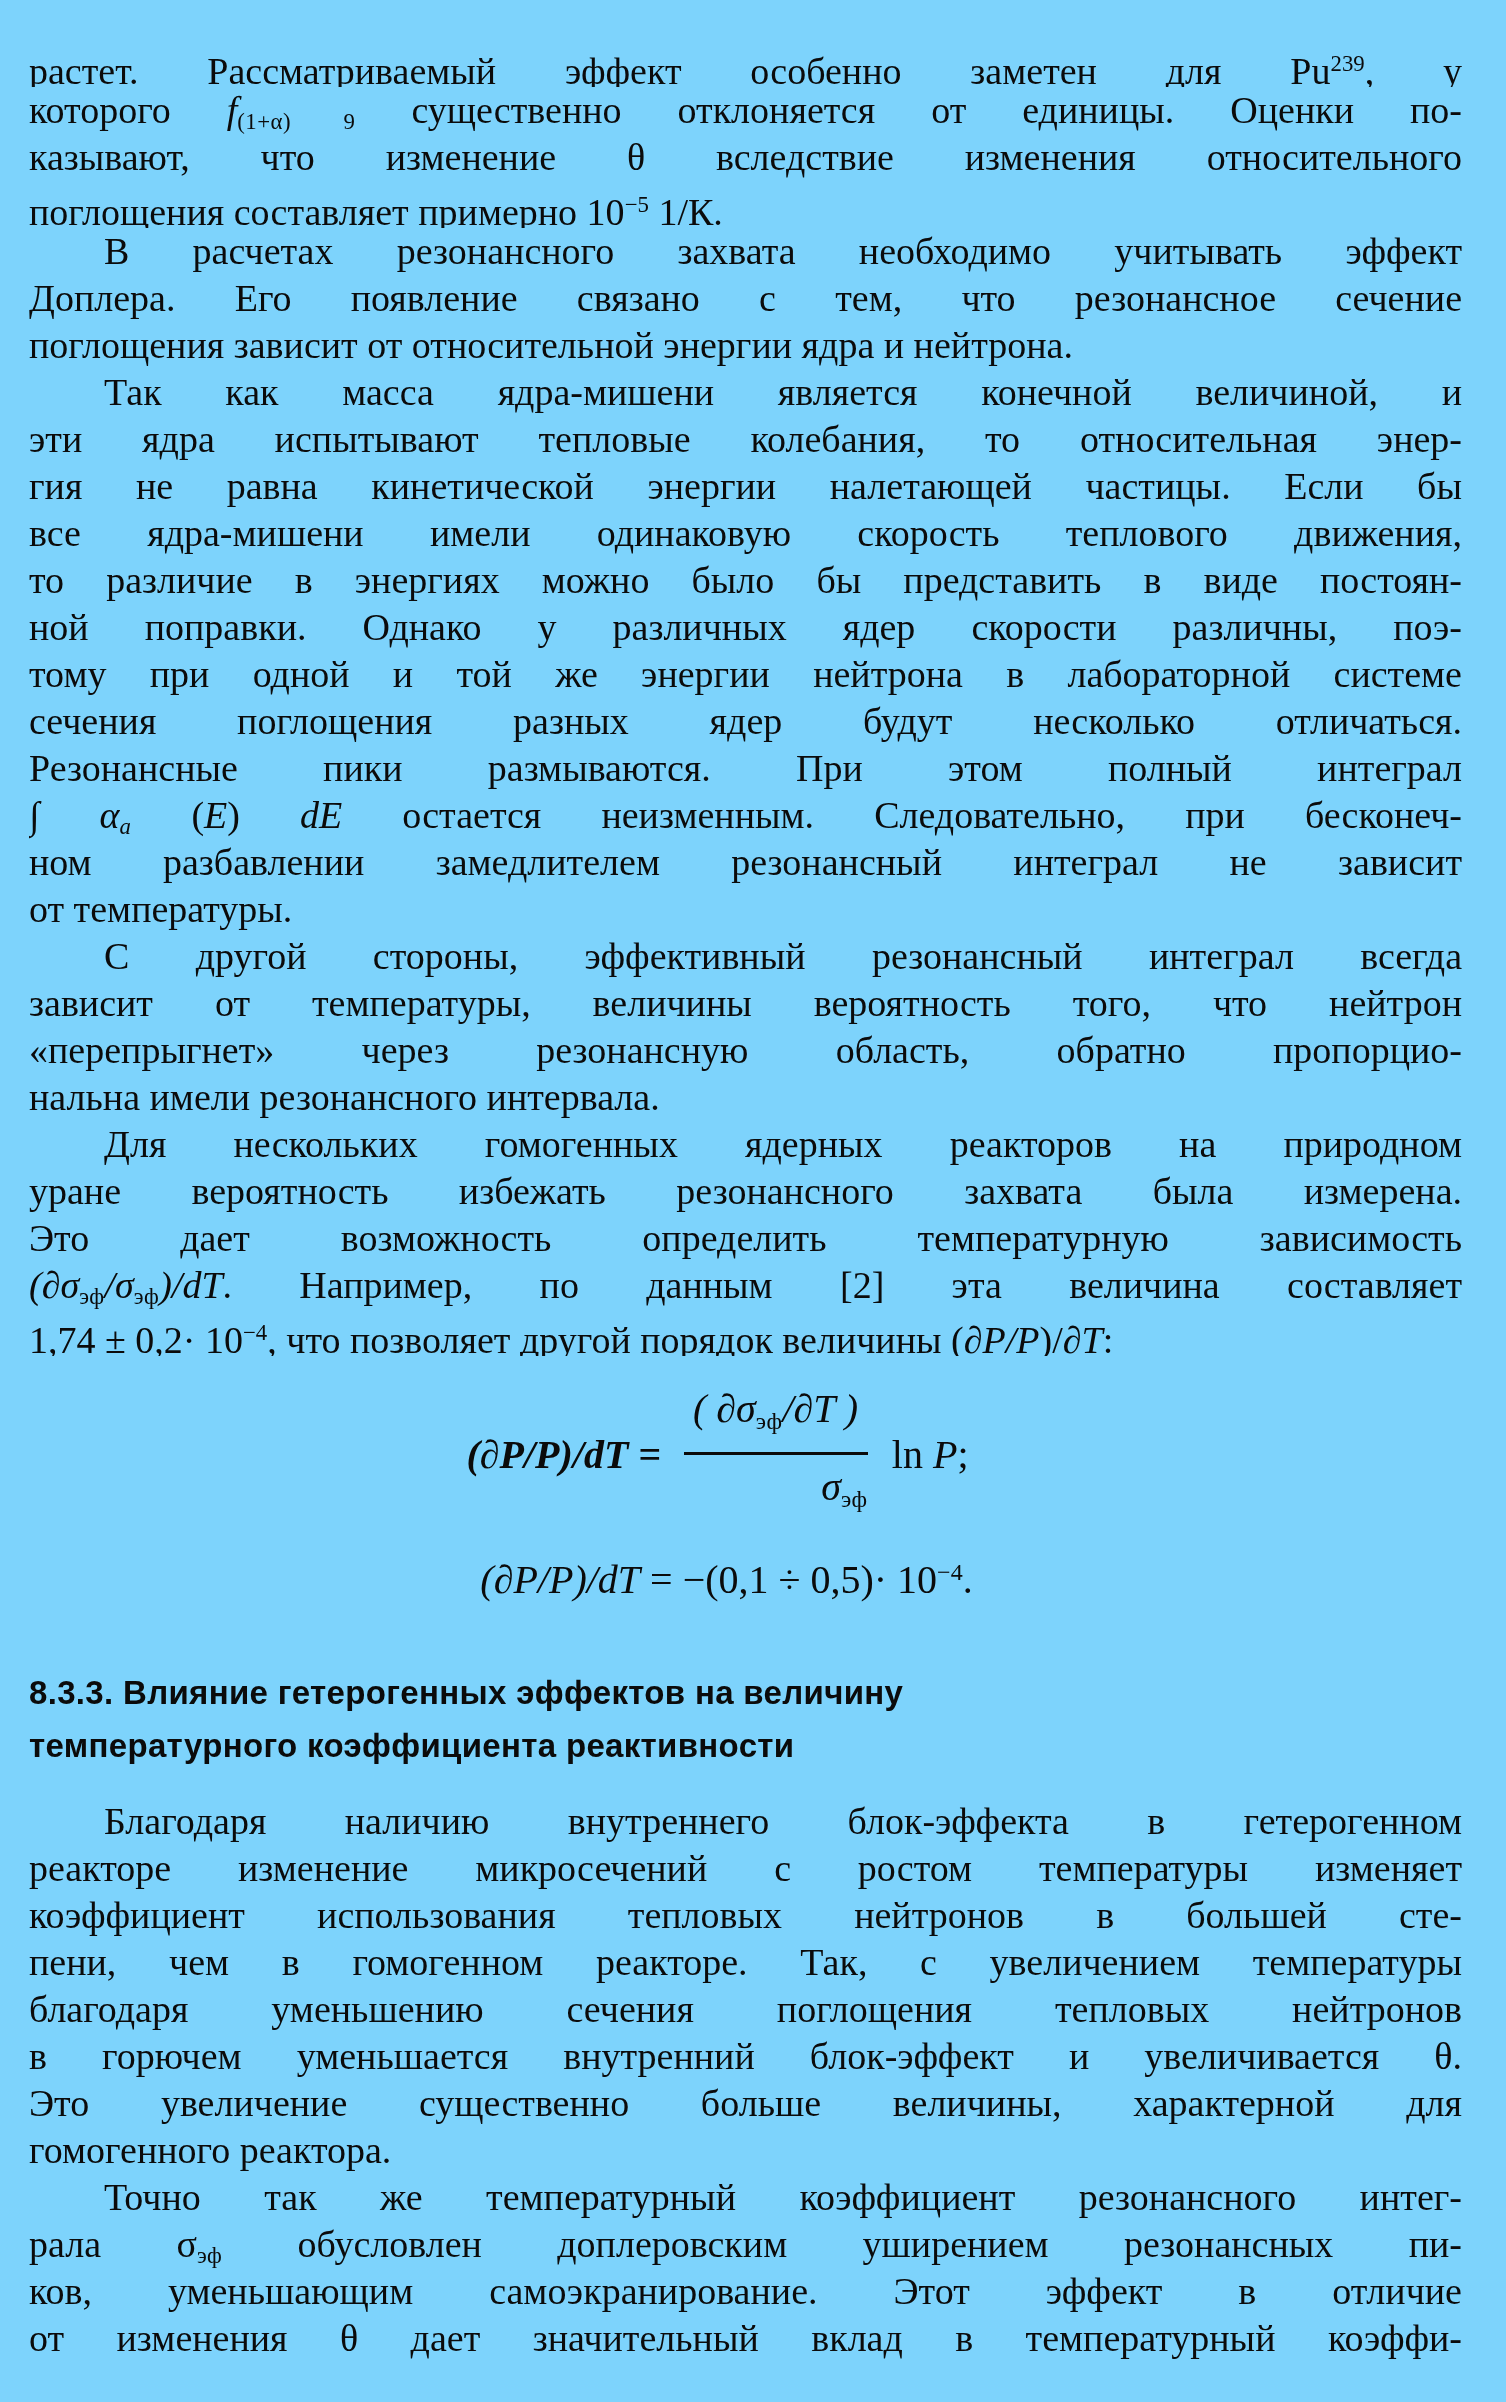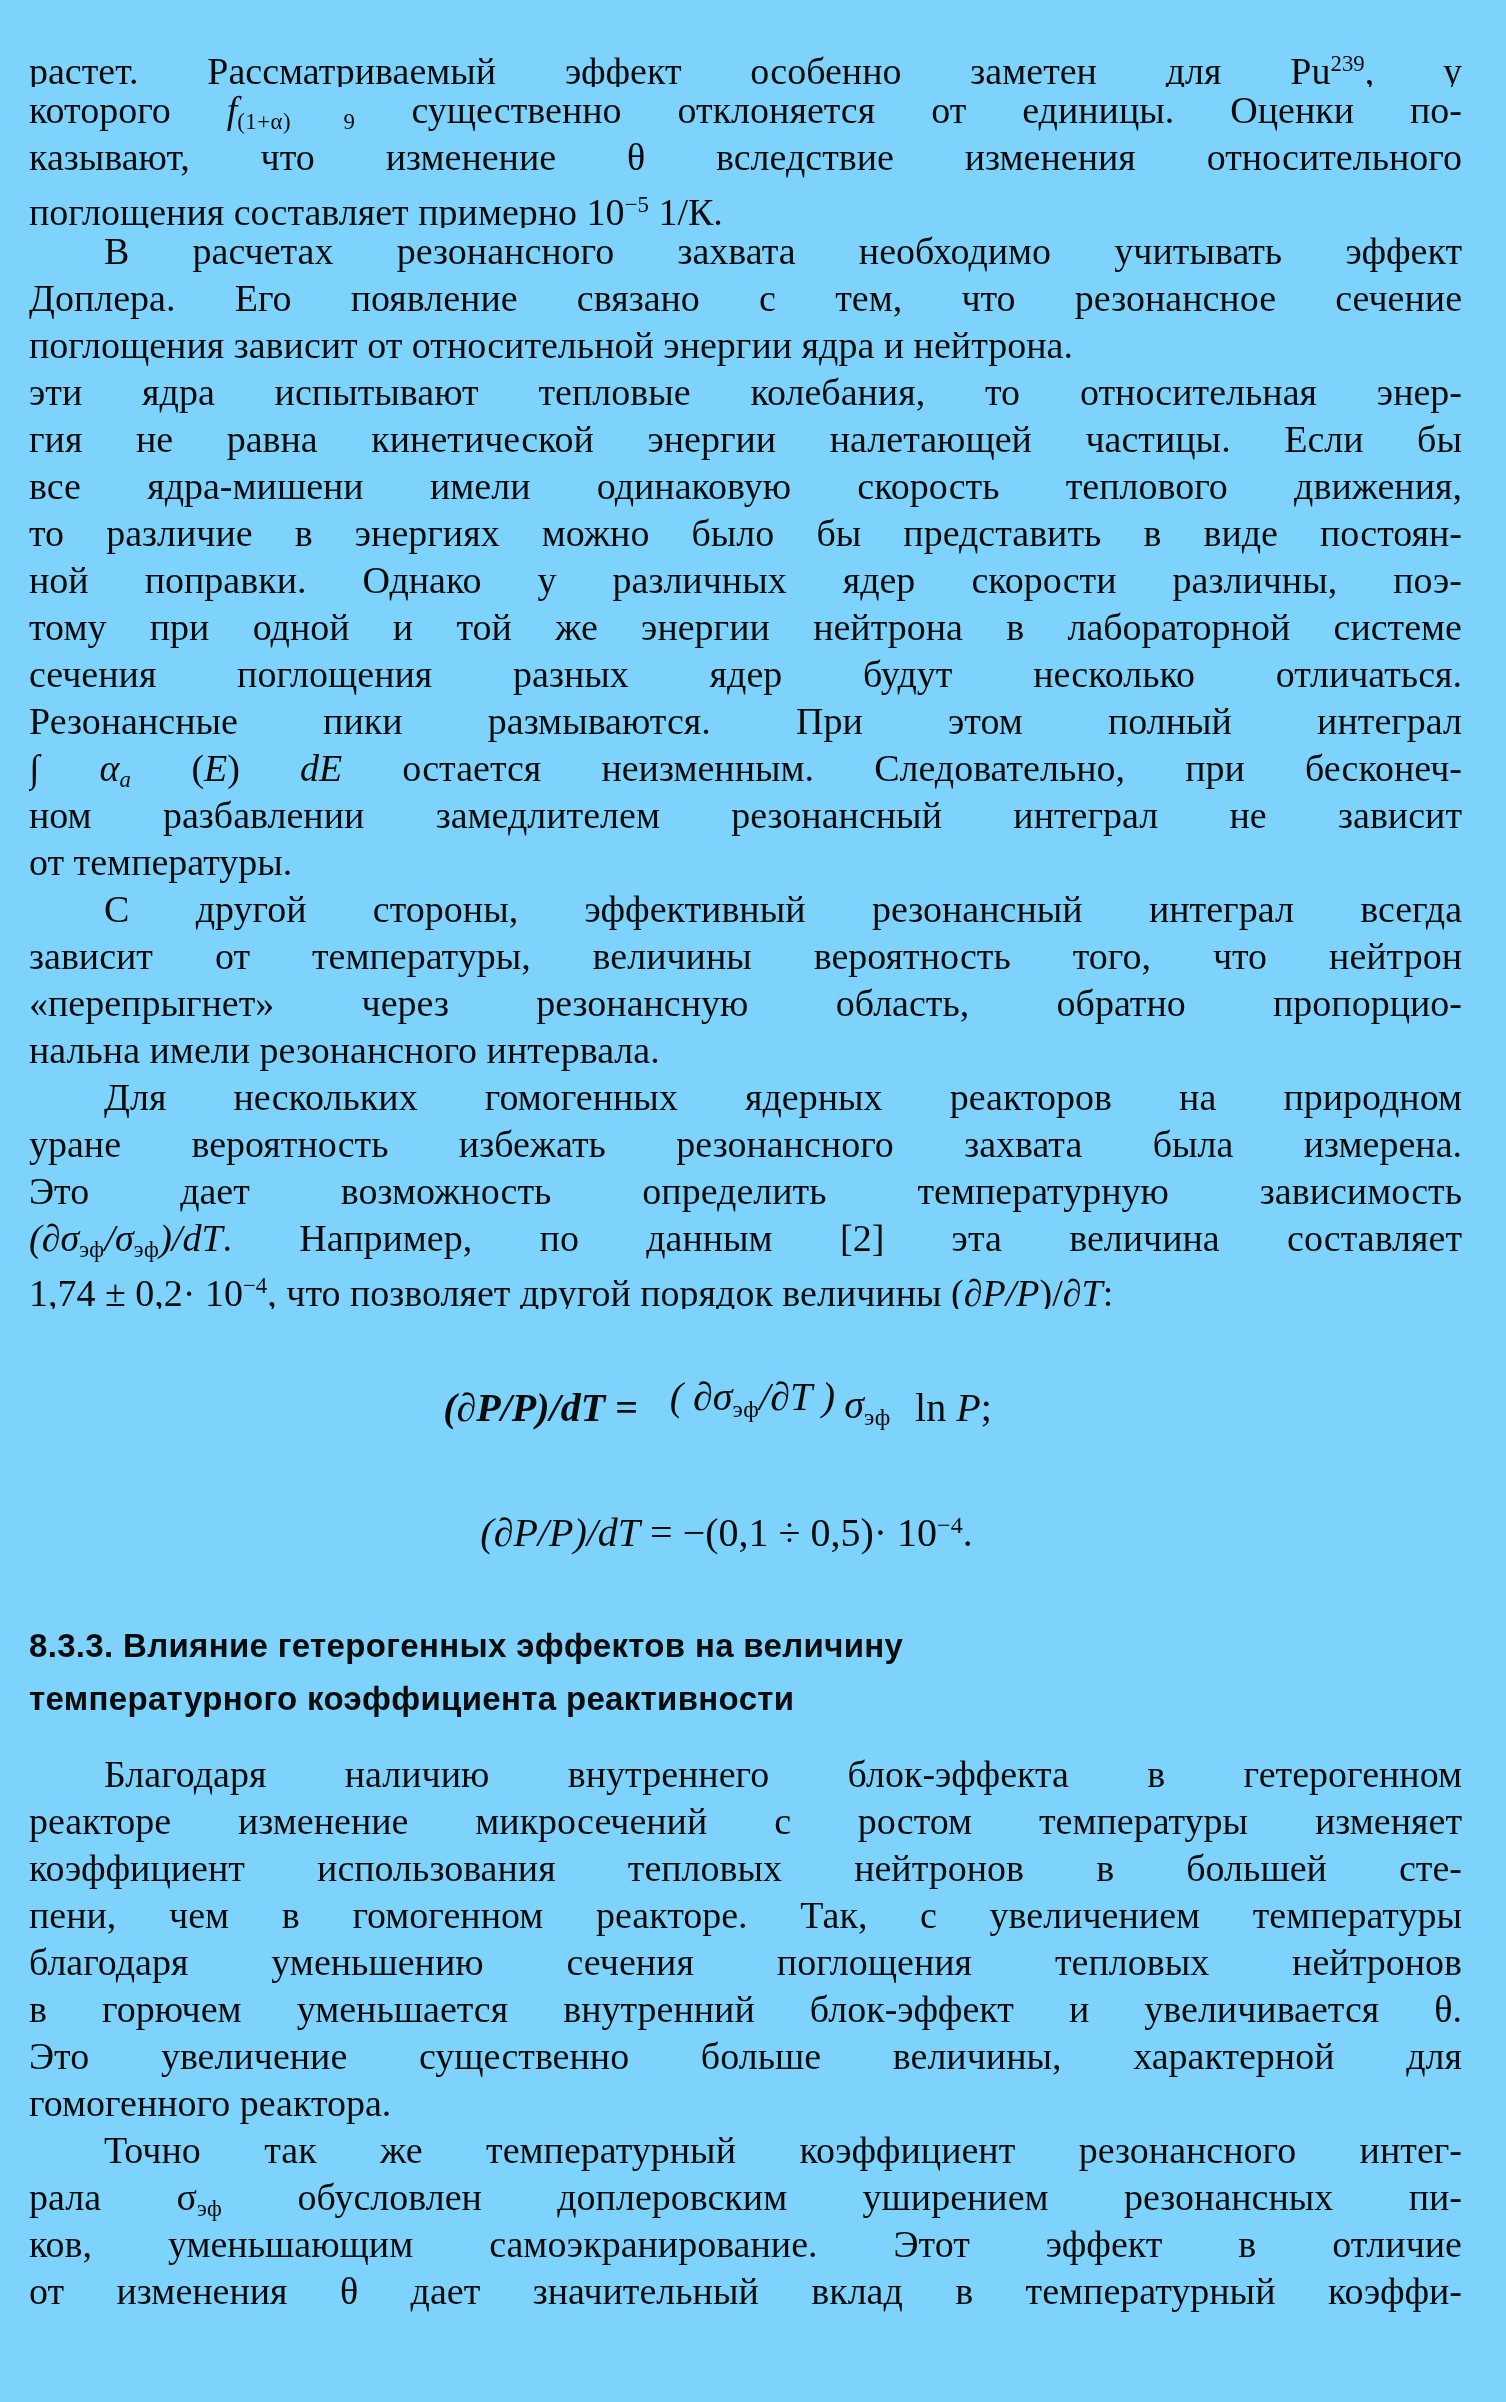--- a/index.html
+++ b/index.html
@@ -57,21 +57,22 @@
     height: 151px;
     transform: translateX(-28px);
   }
   .formula-2 {
     margin-top: 17px;
     height: 66px;
     transform: translateX(-19px);
   }
   .frac {
     display: inline-flex;
-    align-items: flex-start;
+    flex-direction: column;
+    align-items: flex-end;
     margin: 0 13px;
   }
   .frac .num {
     padding: 0 9.4px 5.6px 9.4px;
     line-height: 49px;
   }
   .frac .bar {
     align-self: stretch;
     border-top: 3.8px solid #0b0b0b;
     height: 0;
@@ -109,20 +110,21 @@
         <div class="line"><span>которого </span><span class="s-i">f</span><span class="s-sub">(1+α) 9</span><span> существенно отклоняется от единицы. Оценки по-</span></div>
         <div class="line"><span>казывают, что изменение θ вследствие изменения относительного</span></div>
         <div class="line last"><span>поглощения составляет примерно 10</span><span class="s-sup">−5</span><span> 1/К.</span></div>
       </div>
     <div class="paragraph">
         <div class="line first"><span>В расчетах резонансного захвата необходимо учитывать эффект</span></div>
         <div class="line"><span>Доплера. Его появление связано с тем, что резонансное сечение</span></div>
         <div class="line last"><span>поглощения зависит от относительной энергии ядра и нейтрона.</span></div>
       </div>
     <div class="paragraph">
+        <div class="line first"><span>Так как масса ядра-мишени является конечной величиной, и</span></div>
         <div class="line"><span>эти ядра испытывают тепловые колебания, то относительная энер-</span></div>
         <div class="line"><span>гия не равна кинетической энергии налетающей частицы. Если бы</span></div>
         <div class="line"><span>все ядра-мишени имели одинаковую скорость теплового движения,</span></div>
         <div class="line"><span>то различие в энергиях можно было бы представить в виде постоян-</span></div>
         <div class="line"><span>ной поправки. Однако у различных ядер скорости различны, поэ-</span></div>
         <div class="line"><span>тому при одной и той же энергии нейтрона в лабораторной системе</span></div>
         <div class="line"><span>сечения поглощения разных ядер будут несколько отличаться.</span></div>
         <div class="line"><span>Резонансные пики размываются. При этом полный интеграл</span></div>
         <div class="line"><span>∫ </span><span class="s-i">α</span><span class="s-sub s-i">a</span><span> (</span><span class="s-i">E</span><span>) </span><span class="s-i">dE</span><span> остается неизменным. Следовательно, при бесконеч-</span></div>
         <div class="line"><span>ном разбавлении замедлителем резонансный интеграл не зависит</span></div>

